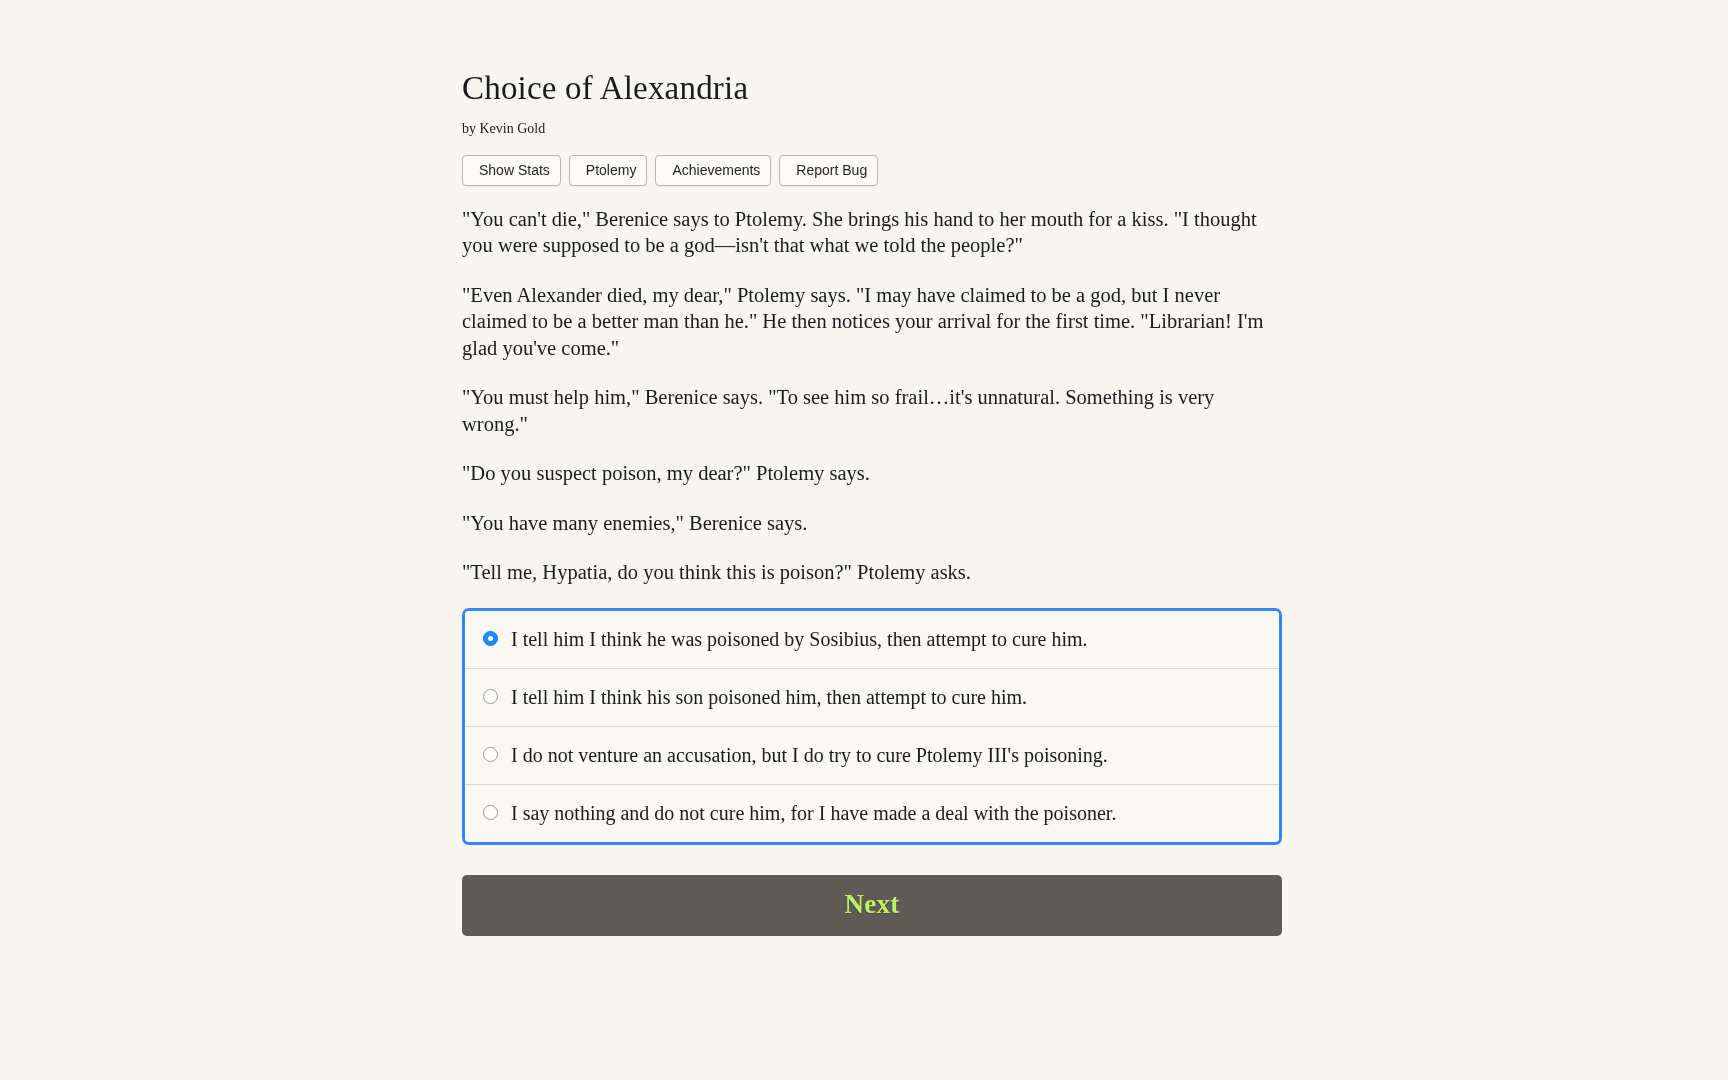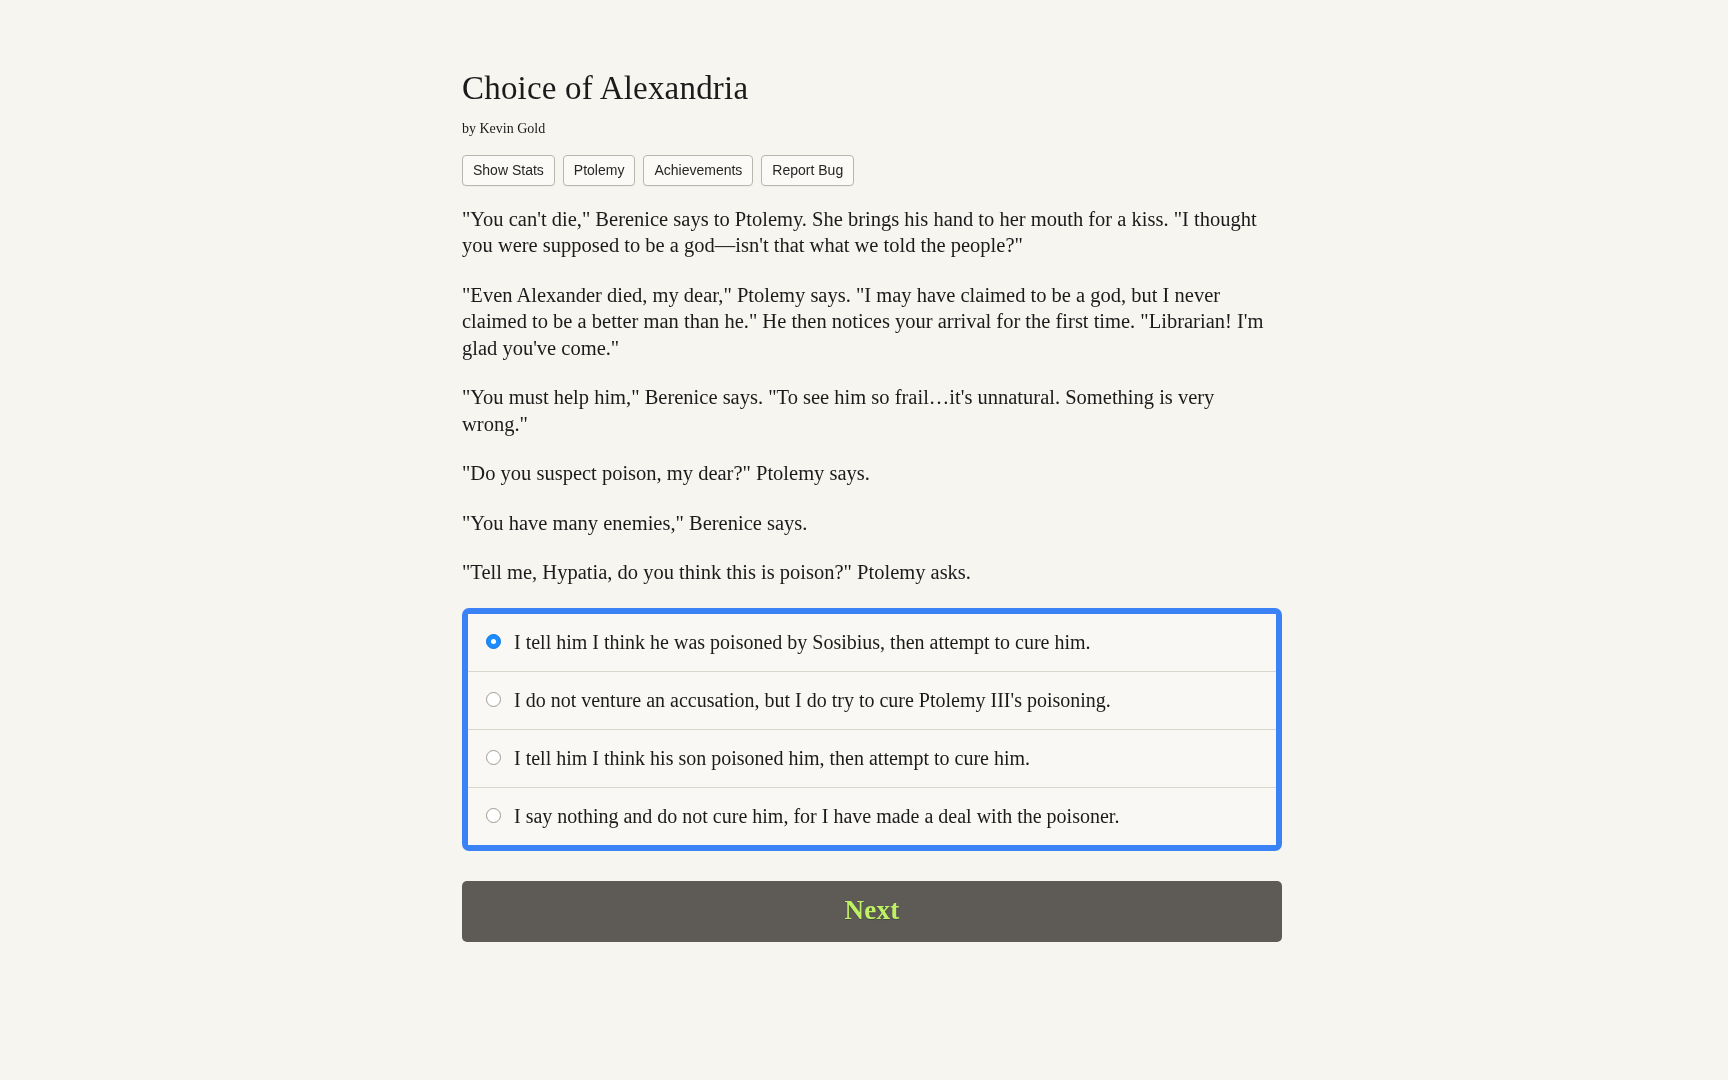--- a/index.html
+++ b/index.html
@@ -45,40 +45,40 @@
   .toolbar {
     padding-top: 18px;
     display: flex;
     gap: 8px;
     align-items: center;
   }
   .tool-btn {
     font-family: "Liberation Sans", sans-serif;
     font-size: 14px;
     line-height: 1;
-    padding: 7px 10px 8px 10px;
+    padding: 7px 10px 8px 16px;
     background: #fbfaf7;
     border: 1px solid #b9b6ae;
     border-radius: 4px;
     color: #262626;
     cursor: pointer;
     box-shadow: 0 1px 0 rgba(0,0,0,0.03);
   }
   .story {
     padding-top: 20px;
   }
   .story p {
     font-size: 20.5px;
     line-height: 1.29;
     margin: 0 0 23px 0;
     color: #1b1b1b;
   }
   .choices {
     margin-top: 10px;
-    border: 6px solid #3b82f6;
+    border: 3px solid #3b82f6;
     border-radius: 7px;
     background: #faf8f4;
     overflow: hidden;
   }
   .choice {
     display: flex;
     align-items: flex-start;
     gap: 13px;
     padding: 16px 18px 17px 18px;
     border-bottom: 1px solid #d9d6ce;
@@ -158,25 +158,25 @@
       <p>"Tell me, Hypatia, do you think this is poison?" Ptolemy asks.</p>
     </div>
 
     <div class="choices">
       <div class="choice">
         <span class="radio selected"></span>
         <span class="choice-label">I tell him I think he was poisoned by Sosibius, then attempt to cure him.</span>
       </div>
       <div class="choice">
         <span class="radio"></span>
-        <span class="choice-label">I do not venture an accusation, but I do try to cure Ptolemy III's poisoning.</span>
+        <span class="choice-label">I tell him I think his son poisoned him, then attempt to cure him.</span>
       </div>
       <div class="choice">
         <span class="radio"></span>
-        <span class="choice-label">I tell him I think his son poisoned him, then attempt to cure him.</span>
+        <span class="choice-label">I do not venture an accusation, but I do try to cure Ptolemy III's poisoning.</span>
       </div>
       <div class="choice">
         <span class="radio"></span>
         <span class="choice-label">I say nothing and do not cure him, for I have made a deal with the poisoner.</span>
       </div>
     </div>
 
     <button class="next-btn">Next</button>
 
   </div>

